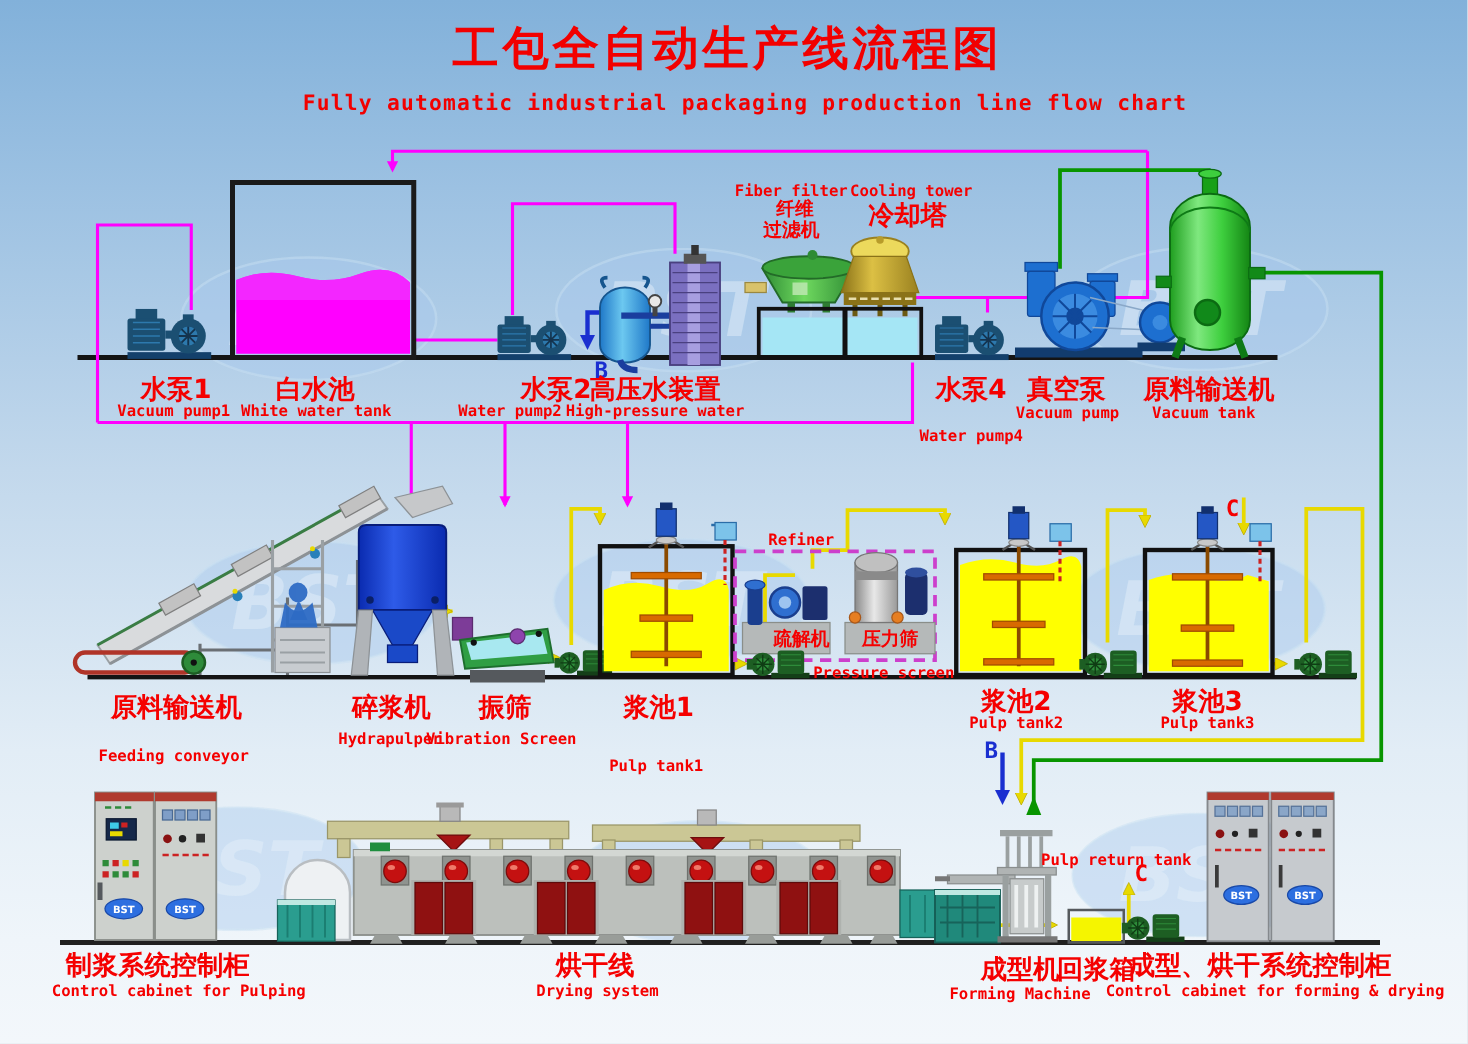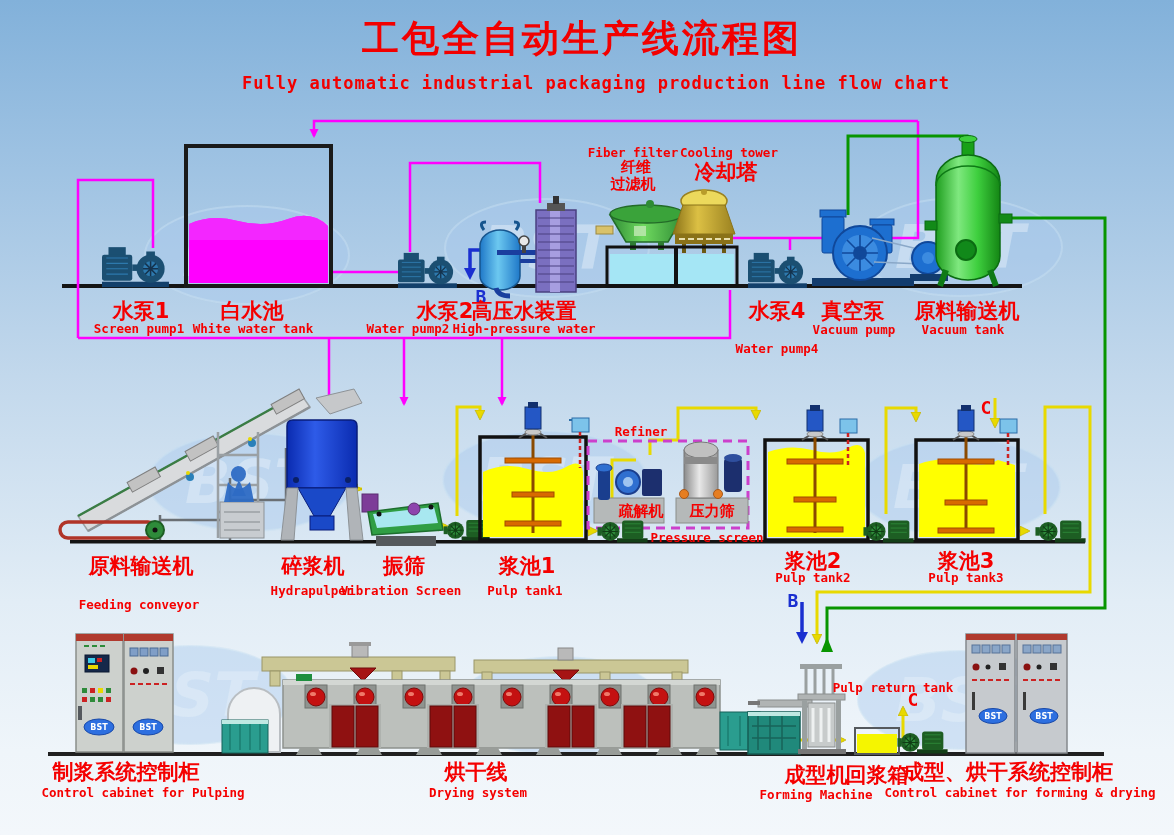--- a/index.html
+++ b/index.html
@@ -574,21 +574,21 @@
     <rect x="1023" y="692" width="3" height="18" fill="#3a3a3a"></rect>
     <ellipse cx="1044" cy="716" rx="14" ry="7.5" fill="#2d6fe0" stroke="#1949a8"></ellipse>
     <text x="1044" y="719" text-anchor="middle" font-size="8" font-weight="bold" fill="#fff" font-family="DejaVu Sans, sans-serif">BST</text>
   </g>
 </svg>
 
 <div class="lab" style="left:582px;top:20px;"><span class="title-cn">工包全自动生产线流程图</span></div>
 <div class="lab" style="left:596px;top:75px;"><span class="title-en">Fully automatic industrial packaging production line flow chart</span></div>
 
 <div class="lab" style="left:141px;top:300px;"><span class="cn">水泵1</span></div>
-<div class="lab" style="left:139px;top:320px;"><span class="en">Screen pump1</span></div>
+<div class="lab" style="left:139px;top:320px;"><span class="en">Vacuum pump1</span></div>
 <div class="lab" style="left:252px;top:300px;"><span class="cn">白水池</span></div>
 <div class="lab" style="left:253px;top:320px;"><span class="en">White water tank</span></div>
 <div class="lab" style="left:411px;top:300px;margin-left:34px;"><span class="cn">水泵2</span></div>
 <div class="lab" style="left:408px;top:320px;"><span class="en">Water pump2</span></div>
 <div class="lab" style="left:481px;top:288px;"><span class="conn-b">B</span></div>
 <div class="lab" style="left:524px;top:300px;"><span class="cn">高压水装置</span></div>
 <div class="lab" style="left:524px;top:320px;"><span class="en">High-pressure water</span></div>
 <div class="lab" style="left:633px;top:144px;"><span class="en">Fiber filter</span></div>
 <div class="lab" style="left:636px;top:159px;"><span class="cn cn-s">纤维</span></div>
 <div class="lab" style="left:633px;top:176px;"><span class="cn cn-s">过滤机</span></div>
@@ -601,21 +601,21 @@
 <div class="lab" style="left:967px;top:300px;"><span class="cn">原料输送机</span></div>
 <div class="lab" style="left:963px;top:321px;"><span class="en">Vacuum tank</span></div>
 
 <div class="lab" style="left:141px;top:555px;"><span class="cn">原料输送机</span></div>
 <div class="lab" style="left:139px;top:596px;text-align:center;"><span class="en">Feeding conveyor</span></div>
 <div class="lab" style="left:313px;top:555px;"><span class="cn">碎浆机</span></div>
 <div class="lab" style="left:312px;top:582px;"><span class="en">Hydrapulper</span></div>
 <div class="lab" style="left:404px;top:555px;"><span class="cn">振筛</span></div>
 <div class="lab" style="left:401px;top:582px;"><span class="en">Vibration Screen</span></div>
 <div class="lab" style="left:527px;top:555px;"><span class="cn">浆池1</span></div>
-<div class="lab" style="left:525px;top:582px;"><span class="en">Pulp tank1</span></div>
+<div class="lab" style="left:525px;top:604px;"><span class="en">Pulp tank1</span></div>
 <div class="lab" style="left:641px;top:423px;"><span class="en">Refiner</span></div>
 <div class="lab" style="left:641px;top:503px;"><span class="cn cn-s">疏解机</span></div>
 <div class="lab" style="left:712px;top:503px;"><span class="cn cn-s">压力筛</span></div>
 <div class="lab" style="left:707px;top:529px;"><span class="en">Pressure screen</span></div>
 <div class="lab" style="left:813px;top:550px;"><span class="cn">浆池2</span></div>
 <div class="lab" style="left:813px;top:569px;"><span class="en">Pulp tank2</span></div>
 <div class="lab" style="left:966px;top:550px;"><span class="cn">浆池3</span></div>
 <div class="lab" style="left:966px;top:569px;"><span class="en">Pulp tank3</span></div>
 <div class="lab" style="left:793px;top:592px;"><span class="conn-b">B</span></div>
 <div class="lab" style="left:986px;top:399px;"><span class="conn-c">C</span></div>

